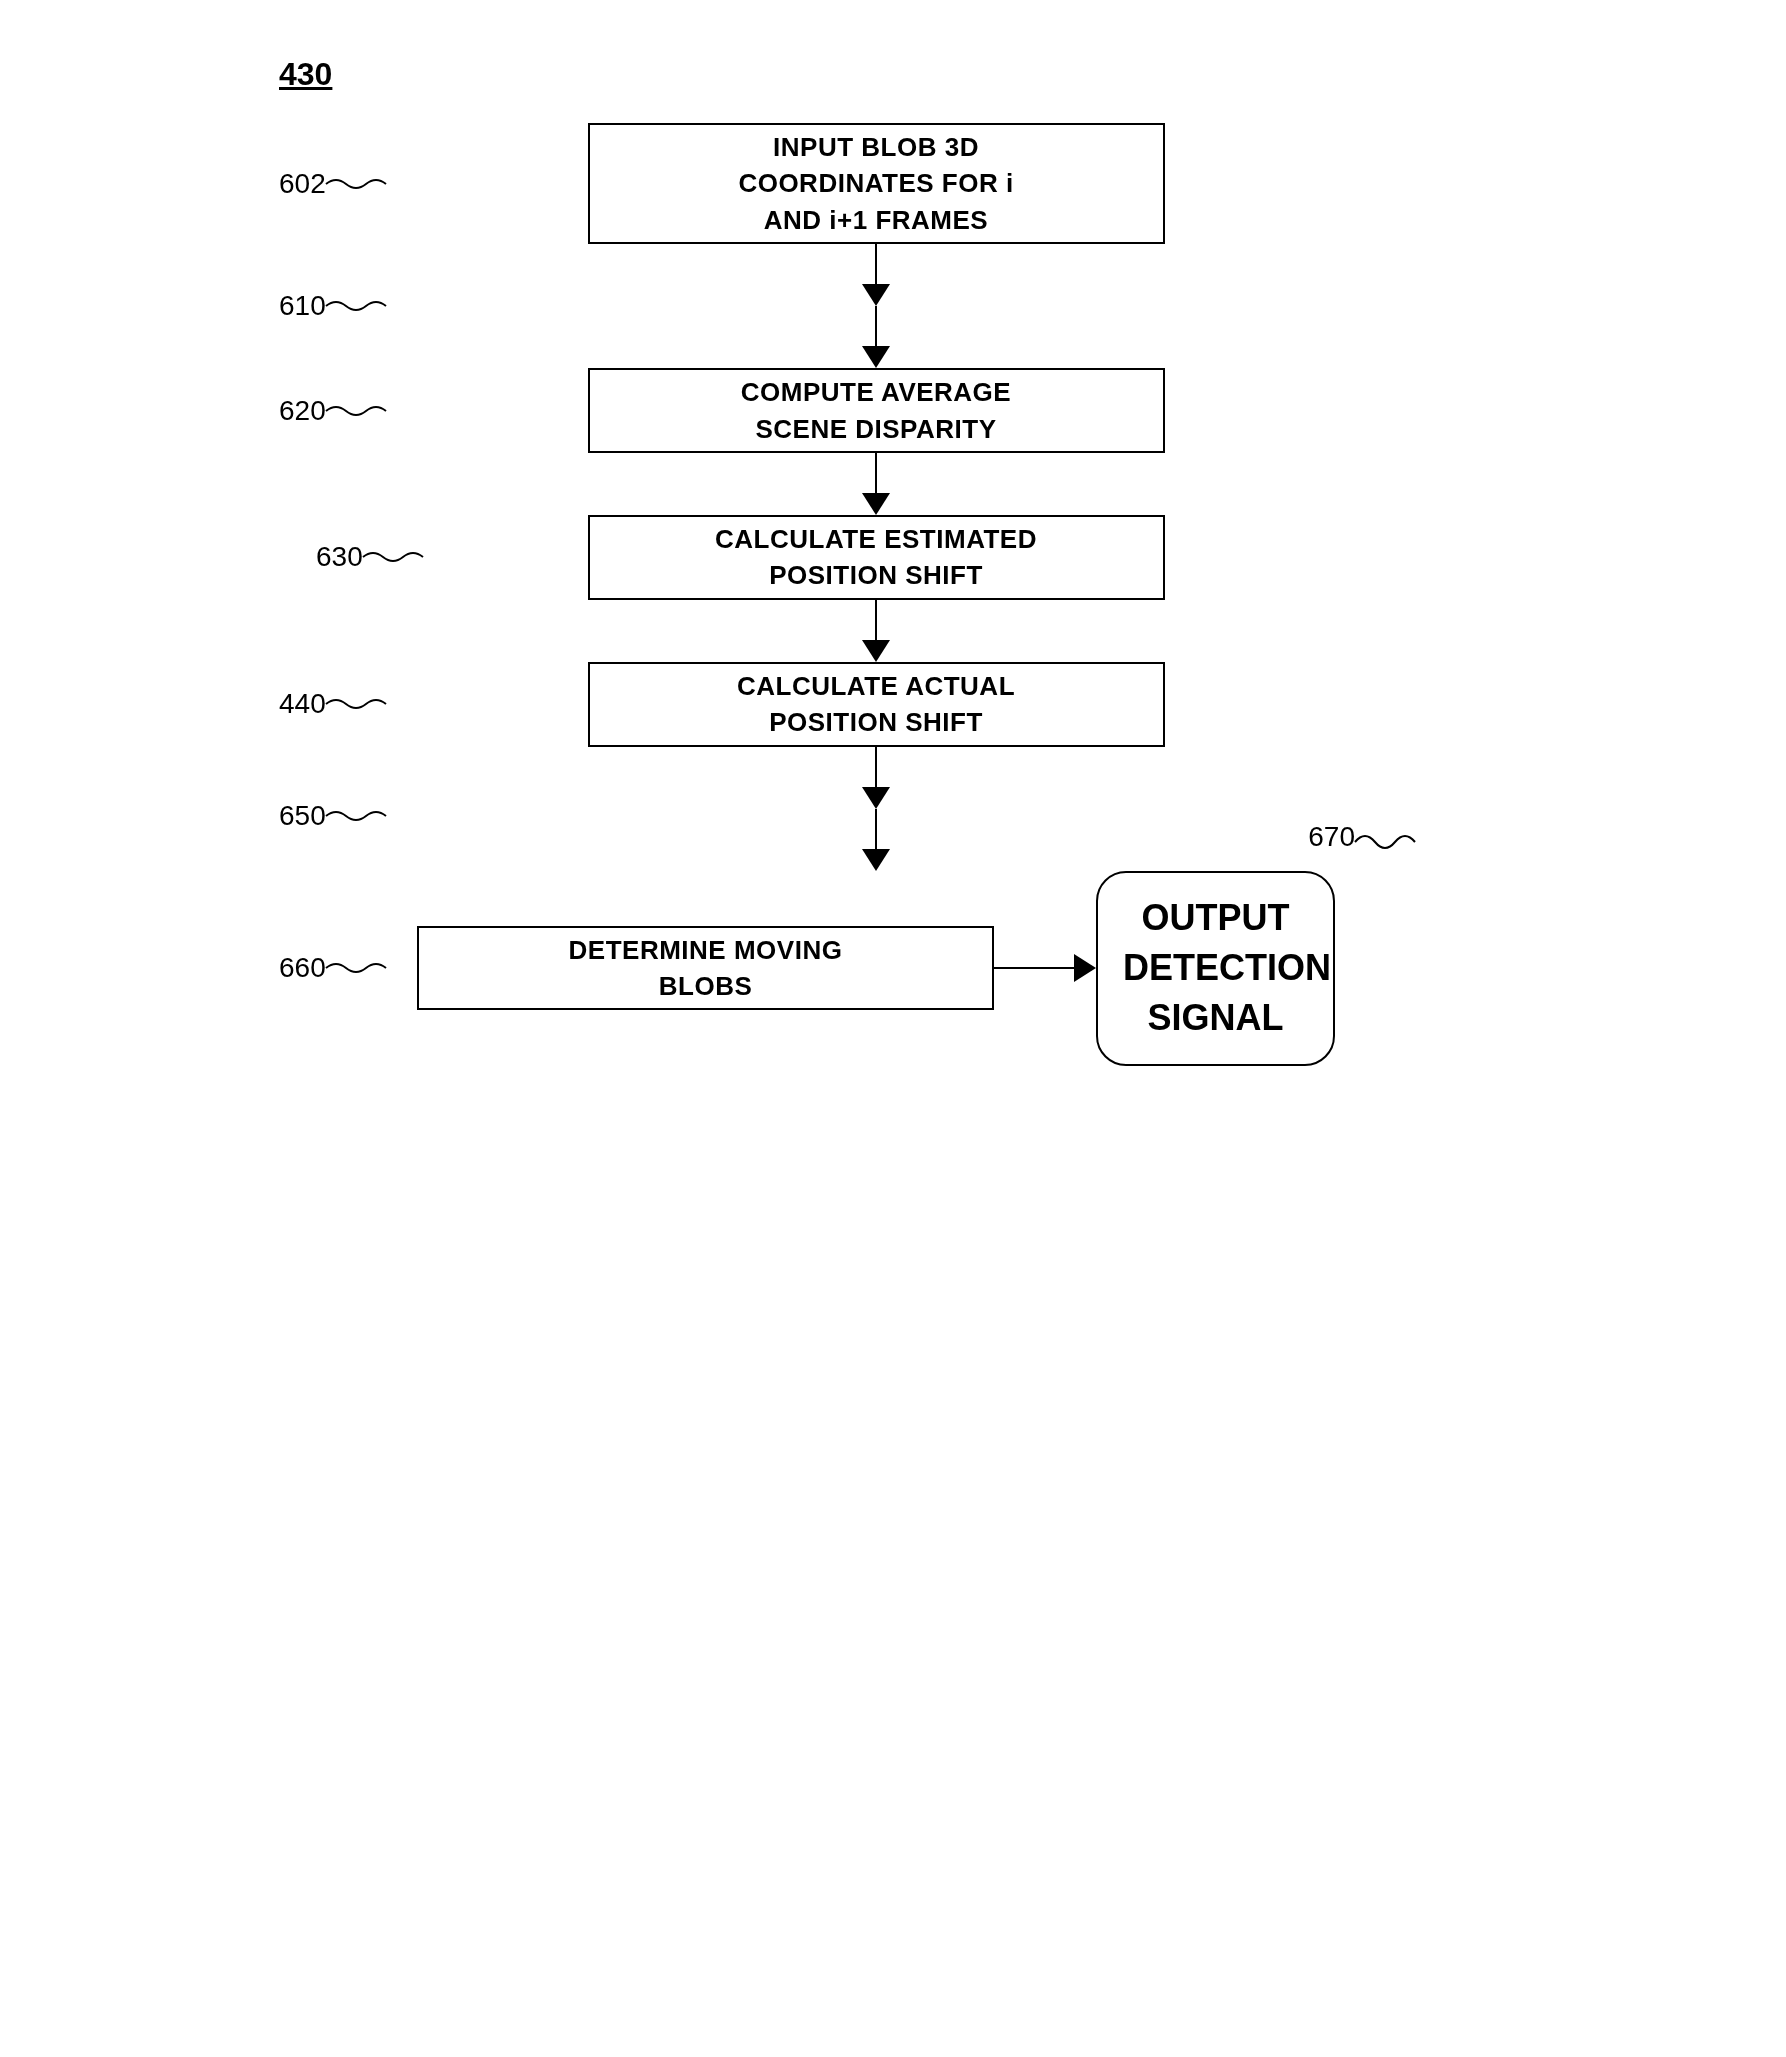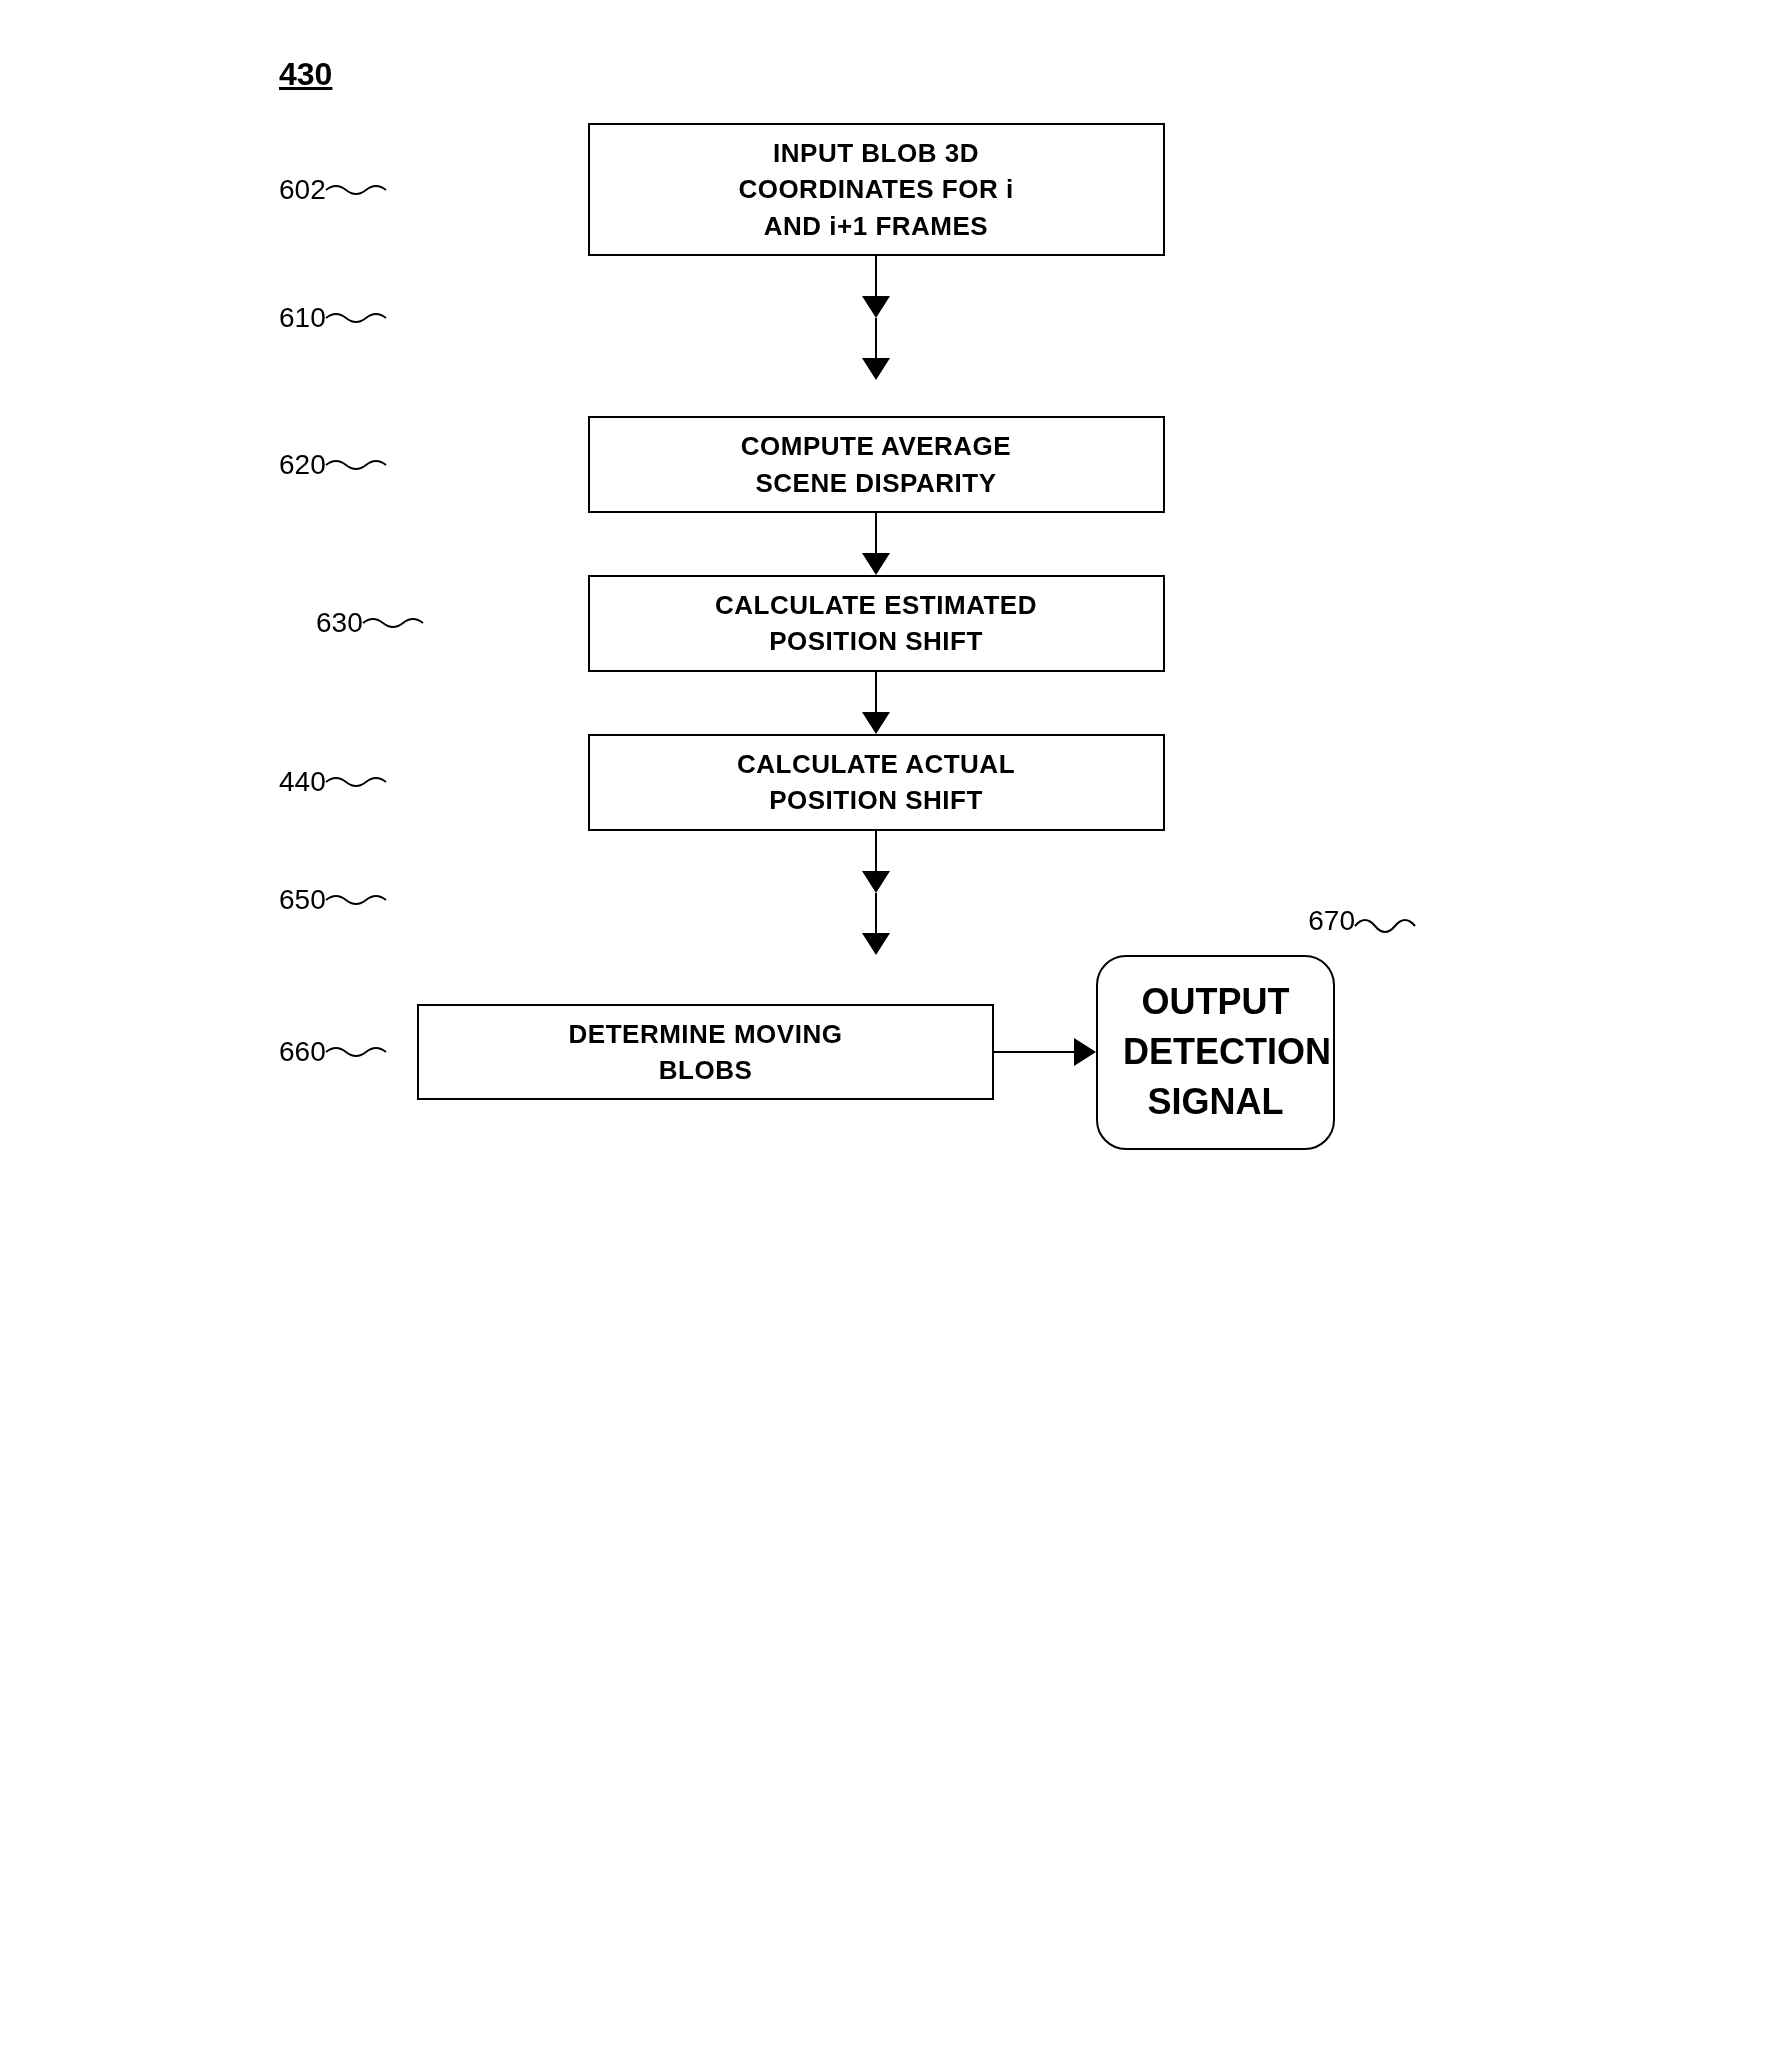--- a/index.html
+++ b/index.html
@@ -35,21 +35,21 @@
       width: 100%;
     }
 
     .box {
       border: 2px solid #000;
       background: #fff;
       text-align: center;
       font-size: 26px;
       font-weight: bold;
       letter-spacing: 0.5px;
-      padding: 10px 30px;
+      padding: 4px 30px;
       width: 577px;
       line-height: 1.4;
       margin: 0 auto;
     }
 
     .arrow-connector {
       display: flex;
       flex-direction: column;
       align-items: center;
       height: 62px;
@@ -147,21 +147,21 @@
           <path d="M0,10 Q10,2 20,10 Q30,18 40,10 Q50,2 60,10" fill="none" stroke="#000" stroke-width="2"></path>
         </svg>
       </div>
     </div>
 
     <div class="arrow-connector">
       <div class="line"></div>
       <div class="arrowhead"></div>
     </div>
 
-    <div style="position:relative; display:flex; align-items:center; width:100%; justify-content:center;margin-top:36px;">
+    <div style="position:relative; display:flex; align-items:center; width:100%; justify-content:center;">
       <div class="wavy-label" style="position:absolute; left:0px;">
         <span class="label-num">620</span>
         <svg class="wavy" width="60" height="20" viewBox="0 0 60 20">
           <path d="M0,10 Q10,2 20,10 Q30,18 40,10 Q50,2 60,10" fill="none" stroke="#000" stroke-width="2"></path>
         </svg>
       </div>
       <div class="box">COMPUTE AVERAGE<br>SCENE DISPARITY</div>
     </div>
 
     <div class="arrow-connector">

